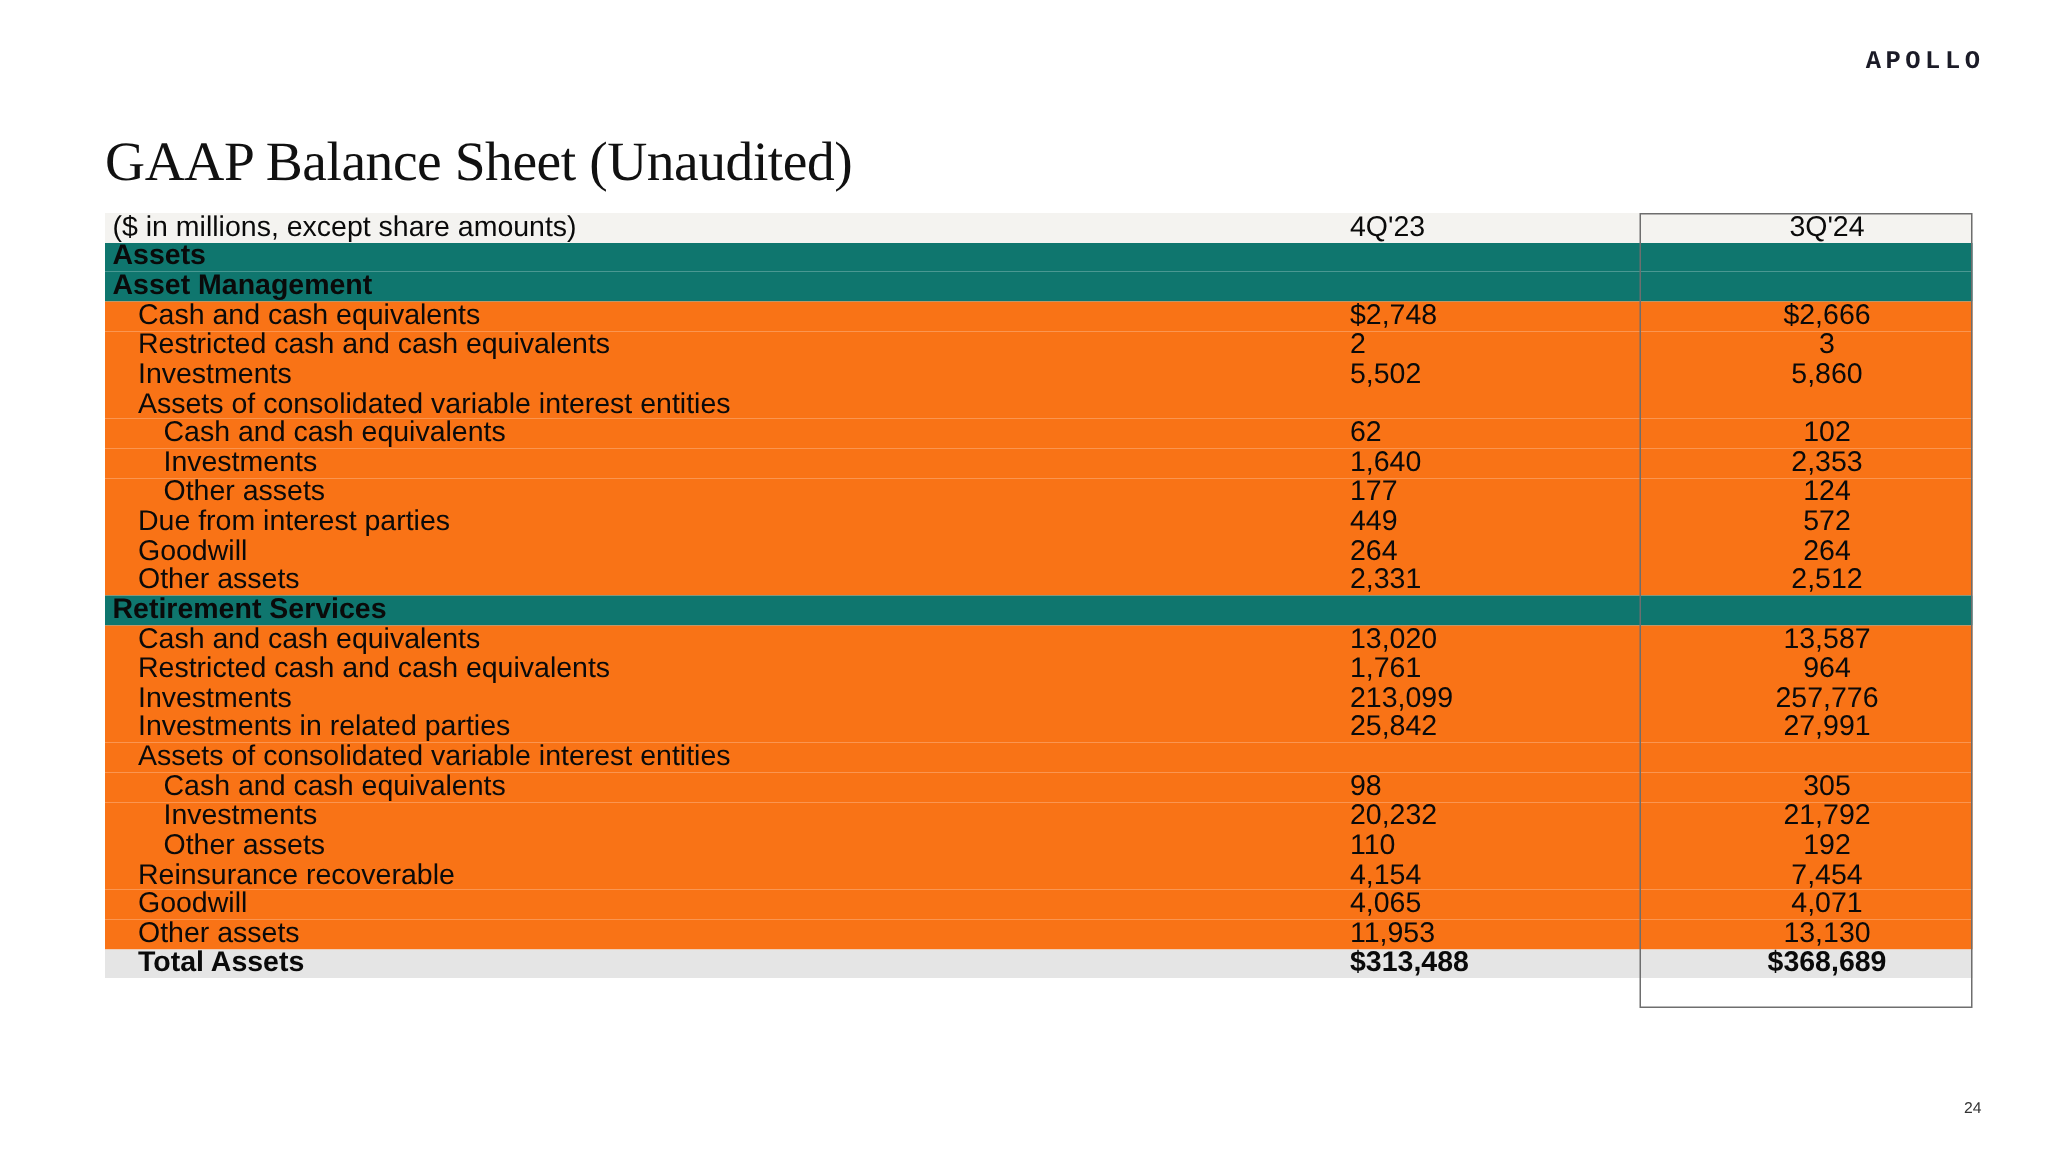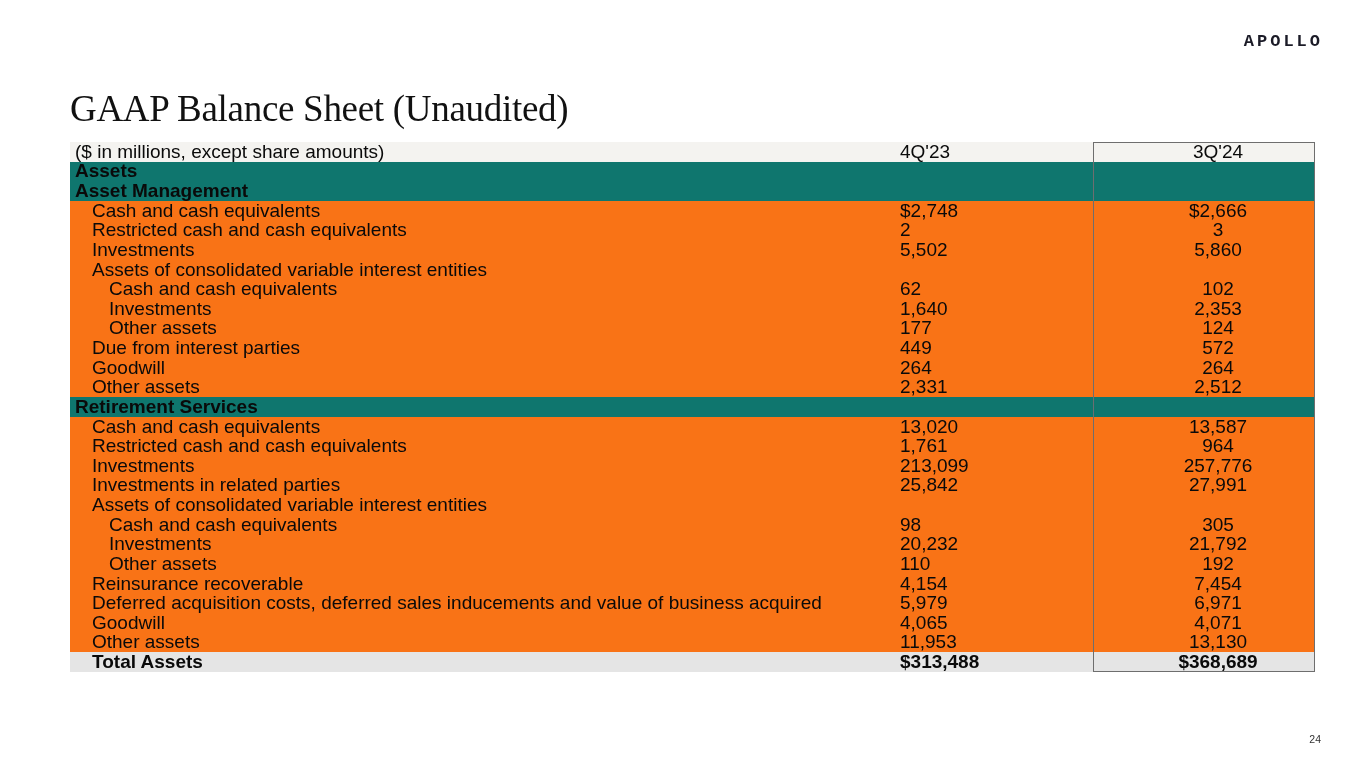--- a/index.html
+++ b/index.html
@@ -197,26 +197,20 @@
           <div class="c-gap"></div>
           <div class="c-v2">192</div>
         </div>
         <div class="row item">
           <div class="c-label">Reinsurance recoverable</div>
           <div class="c-v1">4,154</div>
           <div class="c-gap"></div>
           <div class="c-v2">7,454</div>
         </div>
         <div class="row item">
-          <div class="c-label">Deferred acquisition costs, deferred sales inducements and value of business acquired</div>
-          <div class="c-v1">5,979</div>
-          <div class="c-gap"></div>
-          <div class="c-v2">6,971</div>
-        </div>
-        <div class="row item">
           <div class="c-label">Goodwill</div>
           <div class="c-v1">4,065</div>
           <div class="c-gap"></div>
           <div class="c-v2">4,071</div>
         </div>
         <div class="row item">
           <div class="c-label">Other assets</div>
           <div class="c-v1">11,953</div>
           <div class="c-gap"></div>
           <div class="c-v2">13,130</div>

